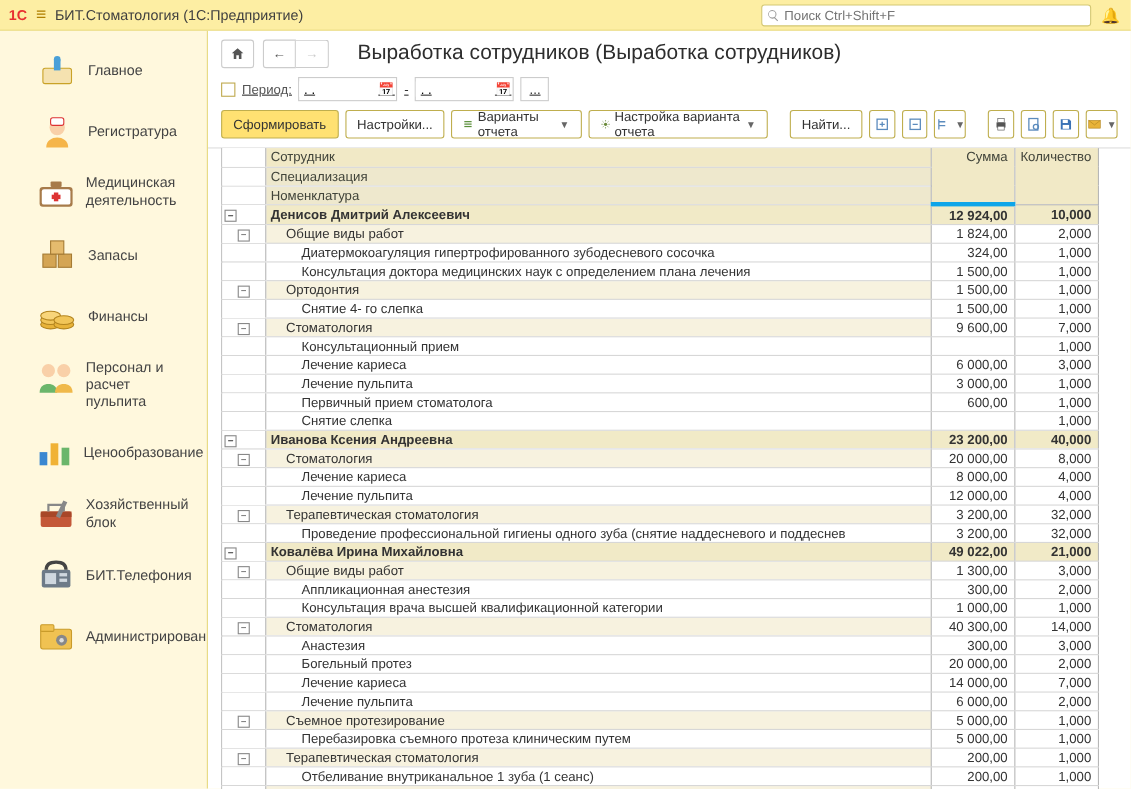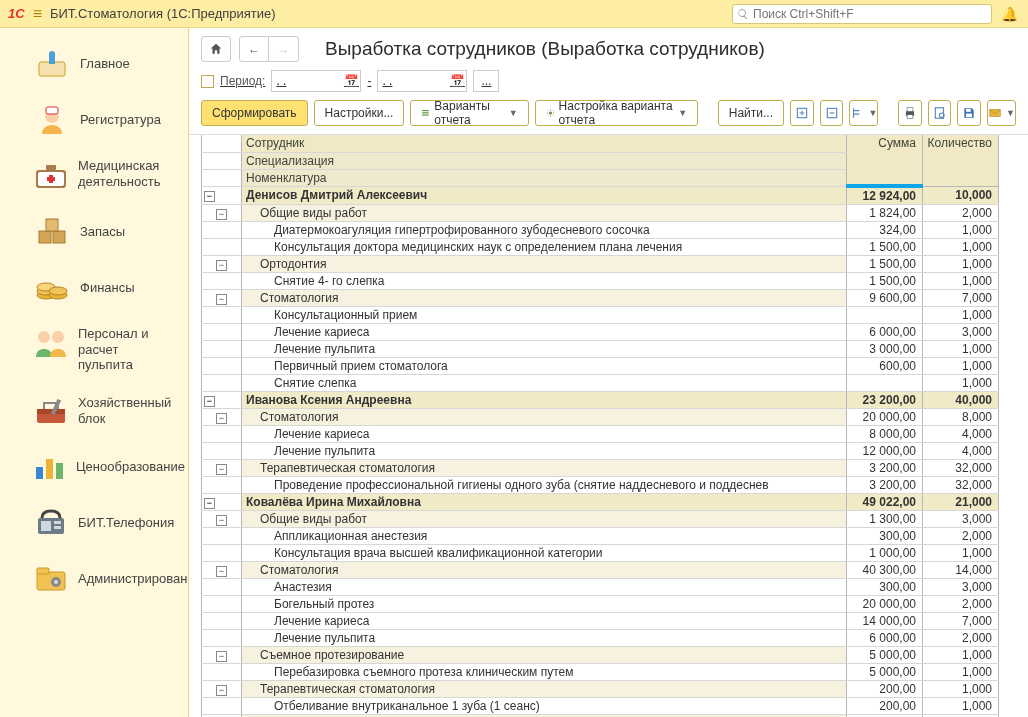--- a/index.html
+++ b/index.html
@@ -18,32 +18,31 @@
     display: flex;
     align-items: center;
     padding: 0 8px;
     gap: 8px;
     border-bottom: 1px solid #e6d77a;
   }
   .logo {
     color: #e83030;
     font-weight: bold;
     font-size: 13px;
-    font-style: italic;
   }
   .hamburger {
     color: #b08000;
     font-size: 16px;
     cursor: pointer;
   }
   .title-text { color:#3f3f3f; font-size:13px; }
   .title-spacer { flex: 1; }
   .search-box {
     display: flex; align-items: center;
-    width: 260px; height: 20px;
+    width: 300px; height: 20px;
     background: #fff; border:1px solid #d4c874;
     border-radius: 3px;
     padding: 0 4px; gap:4px;
     color:#999;
   }
   .search-box svg { width:12px;height:12px;fill:#999 }
   .bell { width:20px; text-align:center; color:#b08000; font-size:14px; }
 
   .layout { display:flex; height: calc(717px - 28px); }
   .sidebar { width: 188px; background:#fff8dd; padding-top:8px; }
@@ -209,38 +208,38 @@
             <circle cx="10" cy="8" r="6" fill="#f9d0a8"></circle>
             <circle cx="24" cy="8" r="6" fill="#f9d0a8"></circle>
             <path d="M2 28c0-6 4-8 8-8s8 2 8 8" fill="#6bb66b"></path>
             <path d="M16 28c0-6 4-8 8-8s8 2 8 8" fill="#f0b94a"></path>
           </svg>
       </span>
       <span class="side-label">Персонал и расчет пульпита</span>
     </div>
     <div class="side-item">
       <span class="side-icon">
+        <svg width="32" height="28" viewBox="0 0 32 28">
+            <rect x="2" y="14" width="7" height="12" fill="#3a87d1"></rect>
+            <rect x="12" y="6" width="7" height="20" fill="#f0b236"></rect>
+            <rect x="22" y="10" width="7" height="16" fill="#6bb66b"></rect>
+          </svg>
+      </span>
+      <span class="side-label">Ценообразование</span>
+    </div>
+    <div class="side-item">
+      <span class="side-icon">
         <svg width="34" height="28" viewBox="0 0 34 28">
             <rect x="3" y="12" width="28" height="14" rx="2" fill="#c45838"></rect>
             <rect x="3" y="12" width="28" height="5" fill="#a84728"></rect>
             <path d="M10 12V6h14v6" stroke="#888" stroke-width="2" fill="none"></path>
             <rect x="20" y="2" width="4" height="16" fill="#888" transform="rotate(25 22 10)"></rect>
           </svg>
       </span>
       <span class="side-label">Хозяйственный блок</span>
-    </div>
-    <div class="side-item">
-      <span class="side-icon">
-        <svg width="32" height="28" viewBox="0 0 32 28">
-            <rect x="2" y="14" width="7" height="12" fill="#3a87d1"></rect>
-            <rect x="12" y="6" width="7" height="20" fill="#f0b236"></rect>
-            <rect x="22" y="10" width="7" height="16" fill="#6bb66b"></rect>
-          </svg>
-      </span>
-      <span class="side-label">Ценообразование</span>
     </div>
     <div class="side-item">
       <span class="side-icon">
         <svg width="34" height="30" viewBox="0 0 34 30">
             <rect x="4" y="10" width="26" height="16" rx="2" fill="#6d7a88"></rect>
             <rect x="7" y="13" width="10" height="10" fill="#cfd7df"></rect>
             <rect x="20" y="13" width="7" height="3" fill="#cfd7df"></rect>
             <rect x="20" y="18" width="7" height="3" fill="#cfd7df"></rect>
             <path d="M8 10c0-4 2-7 9-7s9 3 9 7" stroke="#444" stroke-width="3" fill="none"></path>
           </svg>

